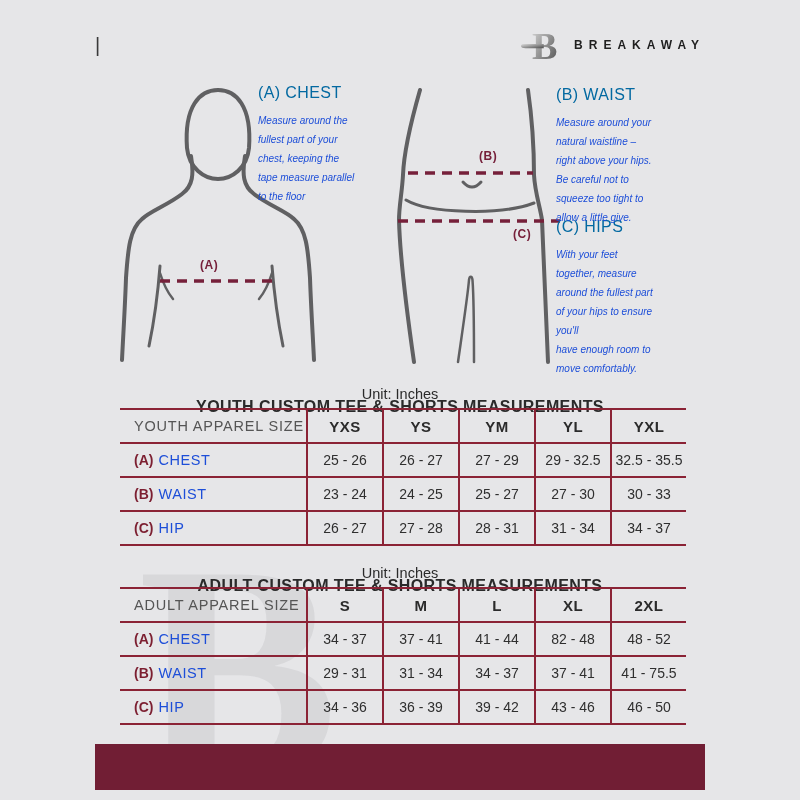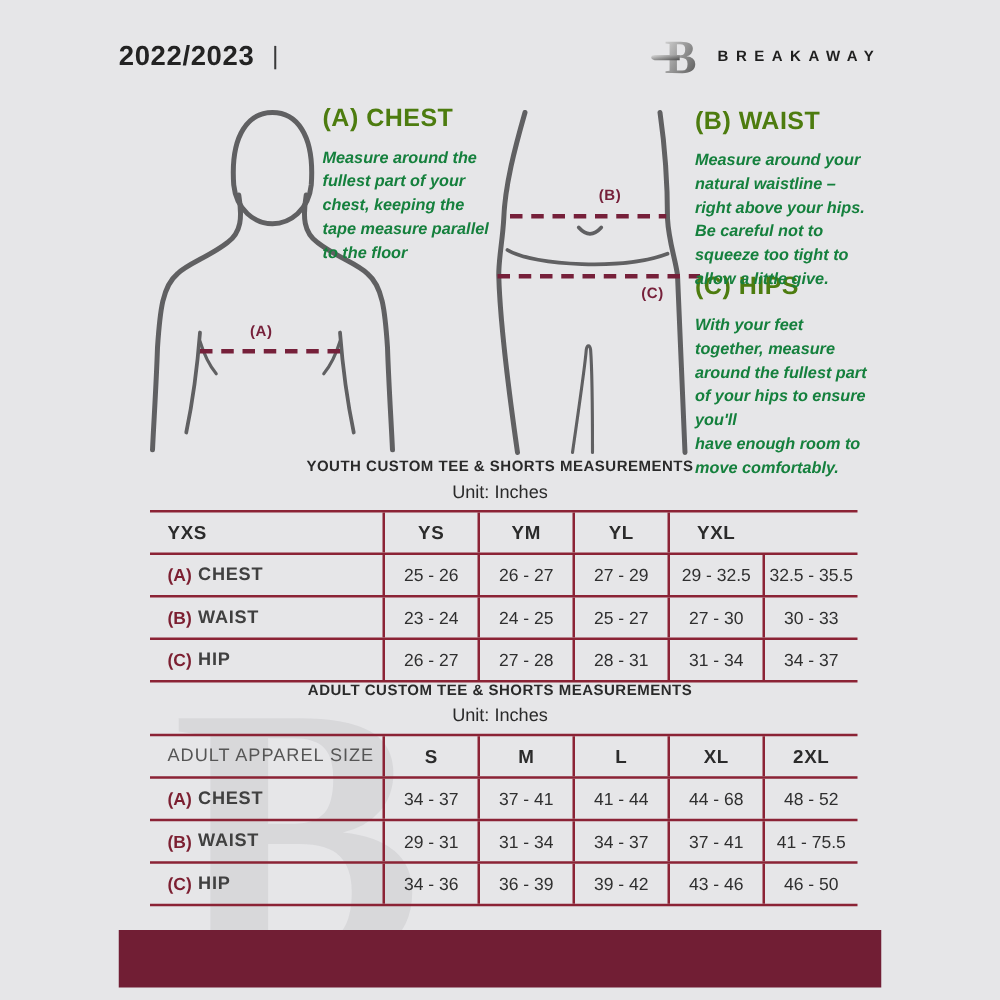--- a/index.html
+++ b/index.html
@@ -32,36 +32,36 @@
   .header-title .sep{font-weight:normal;color:#3a3a3a;font-size:20px;}
   .brand{display:flex;align-items:center;gap:10px;}
   .brand-name{
     font-weight:bold;font-size:12px;letter-spacing:6px;color:#1f1f1f;
   }
 
   
   .fig{position:absolute;z-index:1;}
   .guide-block{position:absolute;width:158px;z-index:1;}
   .guide-heading{
-    font-weight:bold;font-size:20px;letter-spacing:.4px;
-    color:#4d7c0f;margin:0 0 9px 0;
+    font-weight:normal;font-size:16px;letter-spacing:.4px;
+    color:#0369a1;margin:0 0 9px 0;
   }
   .guide-body{
-    font-style:italic;font-size:13px;line-height:19px;
-    color:#15803d;white-space:pre-line;font-weight:bold;
+    font-style:italic;font-size:10px;line-height:19px;
+    color:#1d4ed8;white-space:pre-line;
   }
   .fig-marker{
     position:absolute;z-index:2;font-weight:bold;font-size:12px;
     color:#76203a;letter-spacing:.5px;
   }
 
   
   .section-title{
     position:absolute;left:95px;width:610px;text-align:center;z-index:1;
-    font-weight:bold;font-size:12px;letter-spacing:.4px;color:#2a2a2a;
+    font-weight:bold;font-size:16px;letter-spacing:.4px;color:#2a2a2a;margin-top:32px;
   }
   .section-unit{
     position:absolute;left:95px;width:610px;text-align:center;z-index:1;
     font-size:14.5px;color:#2a2a2a;
   }
 
   
   .size-table{position:absolute;left:120px;width:566px;z-index:1;}
   .t-row{
     display:grid;grid-template-columns:186px repeat(5,76px);
@@ -71,41 +71,40 @@
   .t-cell{
     display:flex;align-items:center;justify-content:center;
     font-size:14px;color:#2f2f2f;border-left:2px solid #8b2335;
   }
   .t-cell:first-child{border-left:none;justify-content:flex-start;padding-left:14px;}
   .t-size-label{
     font-size:14.5px;color:#555;letter-spacing:.8px;
   }
   .t-col-head{font-weight:bold;font-size:15px;color:#2b2b2b;letter-spacing:.5px;}
   .t-key{font-weight:bold;color:#7c1f31;margin-right:5px;}
-  .t-name{color:#404040;letter-spacing:.6px;font-size:14.5px;font-weight:bold;}
+  .t-name{color:#1d4ed8;letter-spacing:.6px;font-size:14.5px;}
 
   
   .footer-bar{
     position:absolute;left:95px;top:744px;width:610px;height:46px;
     background:#711e34;z-index:1;
   }
 
   svg .body-line{fill:none;stroke:#606062;stroke-linecap:round;}
   svg .dash-line{fill:none;stroke:#76203a;stroke-width:3.5;stroke-dasharray:10 7;}
 </style>
 </head>
 <body>
 
 <div class="canvas">
 
   <div class="watermark">B</div>
 
   <div class="header">
     <div class="header-title">
-      <span>2022/2023</span>
       <span class="sep">|</span>
     </div>
     <div class="brand">
       <svg width="46" height="40" viewBox="0 0 50 44">
         <defs>
           <linearGradient id="metal" x1="0" y1="0" x2="1" y2="1">
             <stop offset="0" stop-color="#dcdcdc"></stop>
             <stop offset="0.45" stop-color="#9a9a9a"></stop>
             <stop offset="1" stop-color="#4d4d4d"></stop>
           </linearGradient>
@@ -169,20 +168,21 @@
 Be careful not to
 squeeze too tight to
 allow a little give.</div>
   </div>
 
   <div class="section-title" style="top:366px;">YOUTH CUSTOM TEE &amp; SHORTS MEASUREMENTS</div>
   <div class="section-unit" style="top:386px;">Unit: Inches</div>
 
   <div class="size-table" style="top:408px;">
     <div class="t-row">
+      <div class="t-cell t-size-label">YOUTH APPAREL SIZE</div>
       <div class="t-cell t-col-head">YXS</div>
       <div class="t-cell t-col-head">YS</div>
       <div class="t-cell t-col-head">YM</div>
       <div class="t-cell t-col-head">YL</div>
       <div class="t-cell t-col-head">YXL</div>
     </div>
     <div class="t-row">
       <div class="t-cell">
         <span class="t-key">(A)</span>
         <span class="t-name">CHEST</span>
@@ -230,21 +230,21 @@
       <div class="t-cell t-col-head">2XL</div>
     </div>
     <div class="t-row">
       <div class="t-cell">
         <span class="t-key">(A)</span>
         <span class="t-name">CHEST</span>
       </div>
       <div class="t-cell">34 - 37</div>
       <div class="t-cell">37 - 41</div>
       <div class="t-cell">41 - 44</div>
-      <div class="t-cell">44 - 68</div>
+      <div class="t-cell">82 - 48</div>
       <div class="t-cell">48 - 52</div>
     </div>
     <div class="t-row">
       <div class="t-cell">
         <span class="t-key">(B)</span>
         <span class="t-name">WAIST</span>
       </div>
       <div class="t-cell">29 - 31</div>
       <div class="t-cell">31 - 34</div>
       <div class="t-cell">34 - 37</div>

